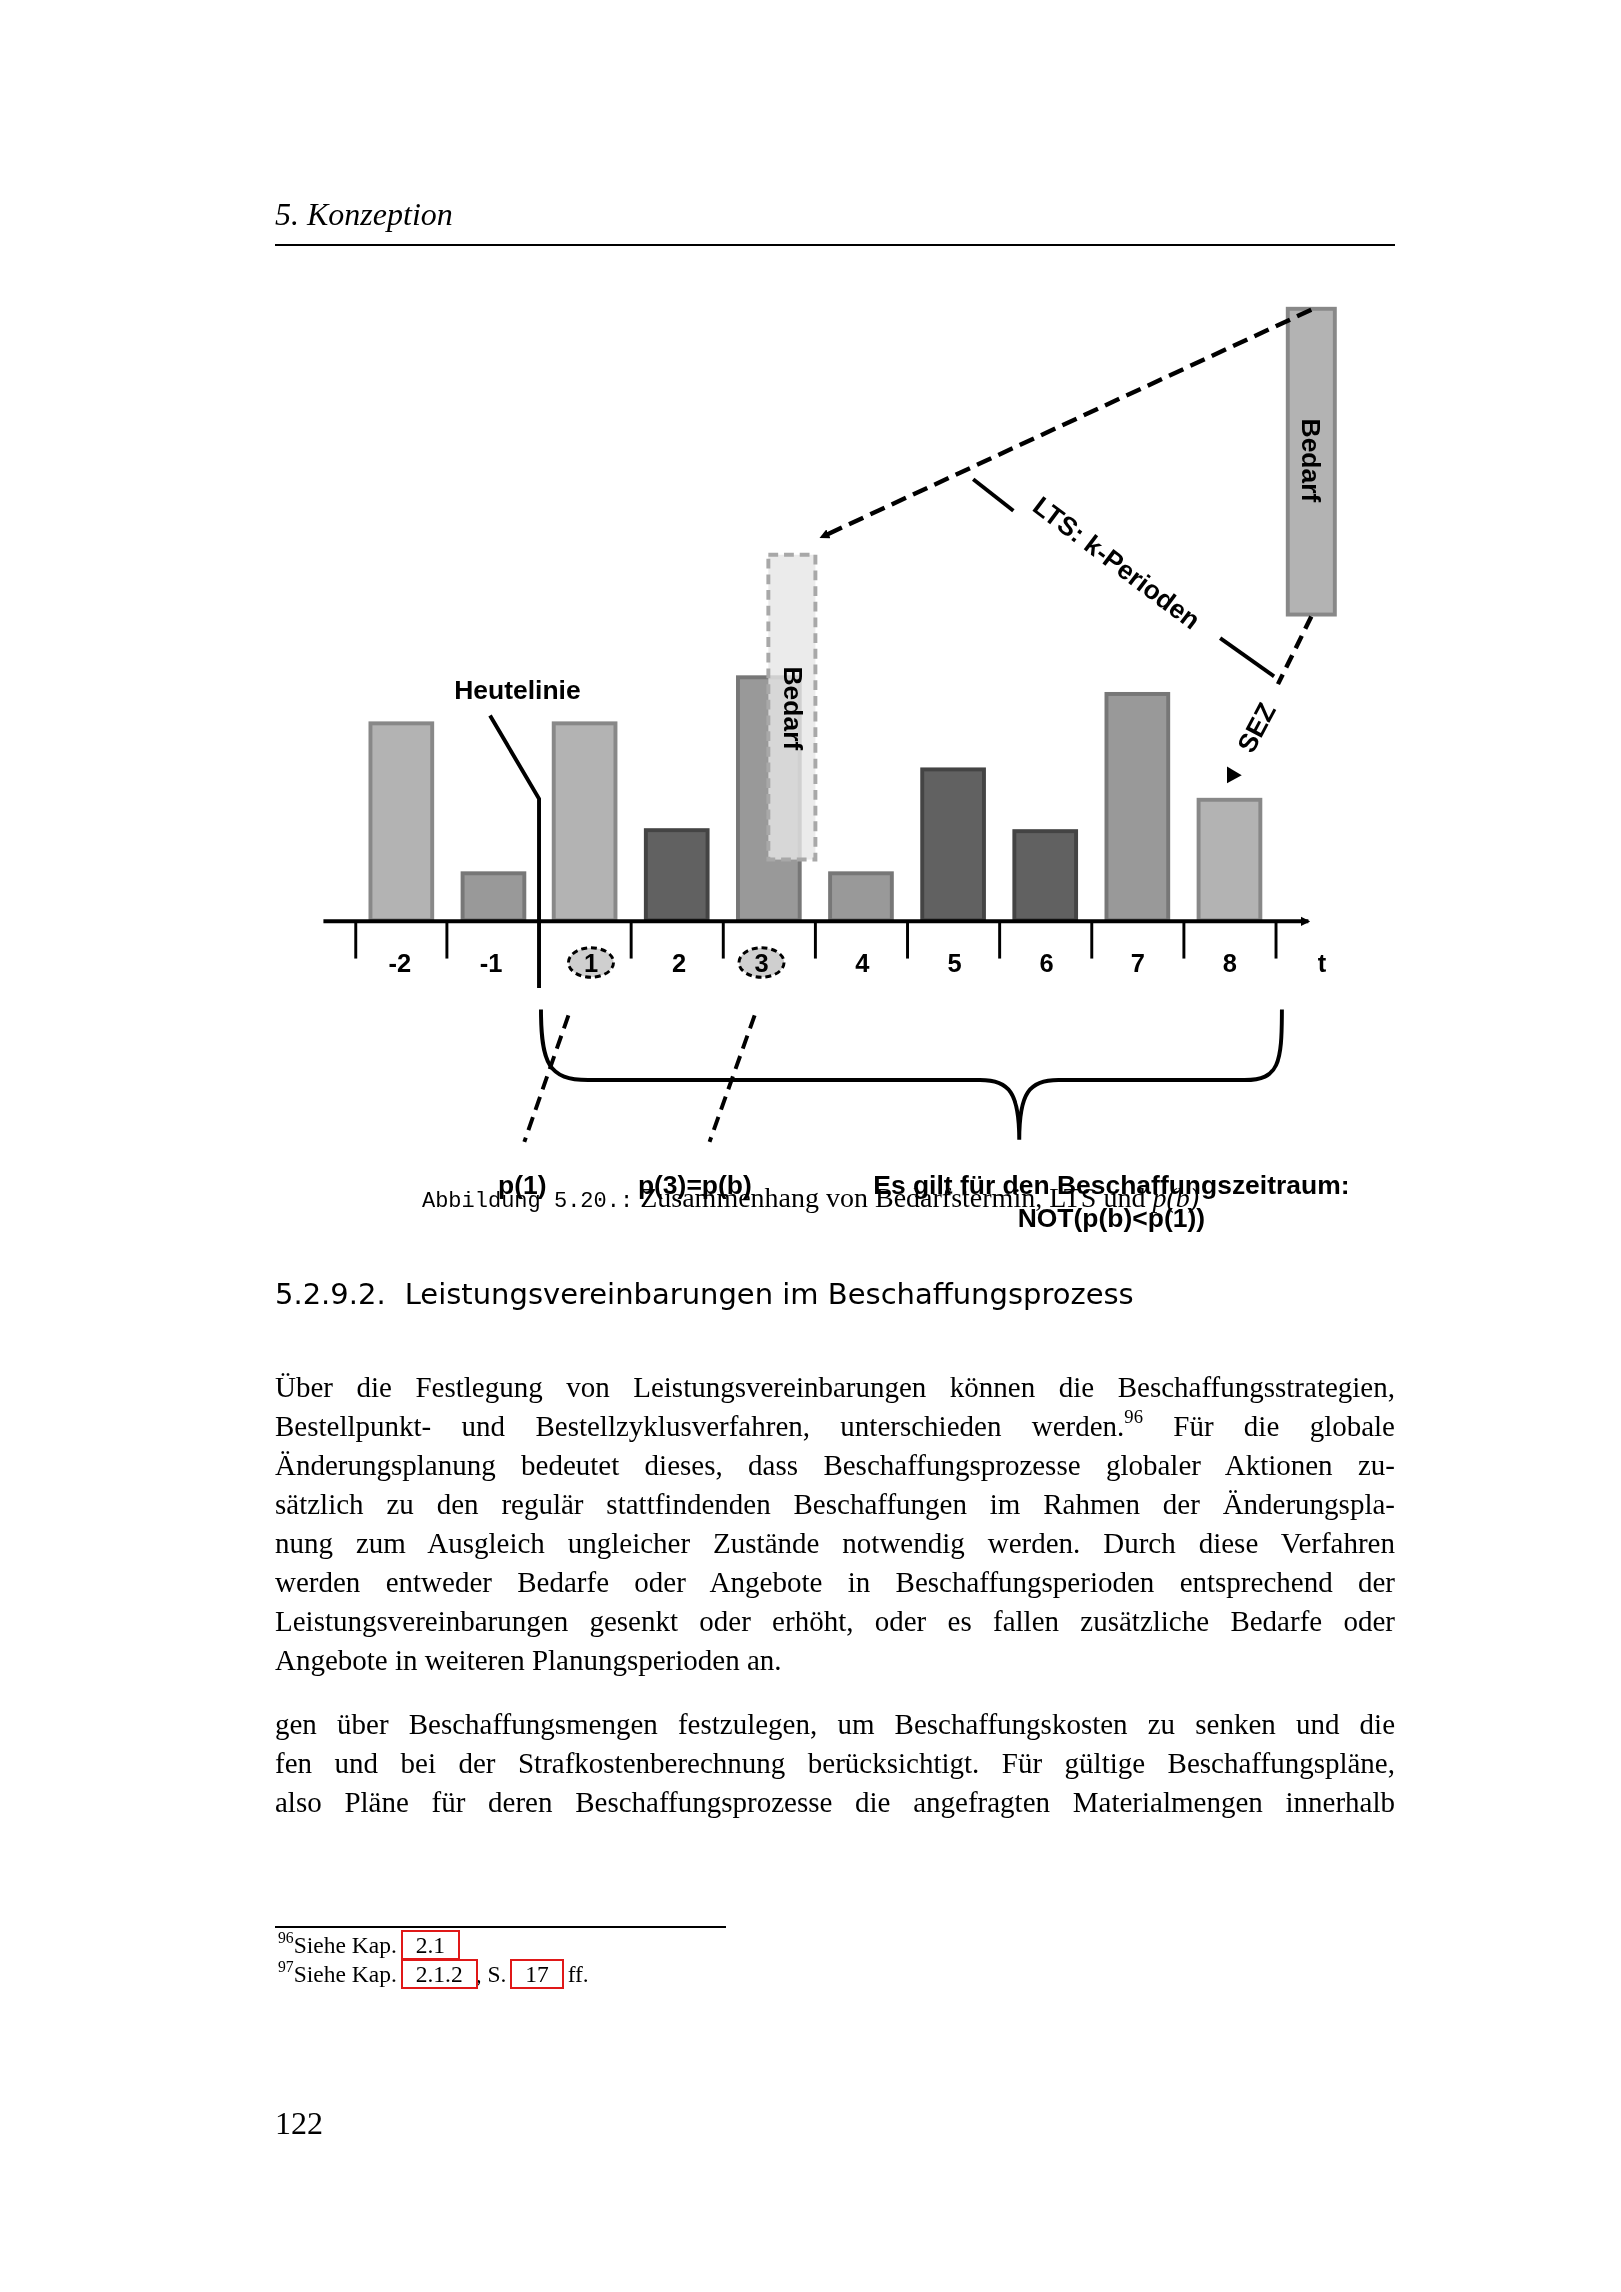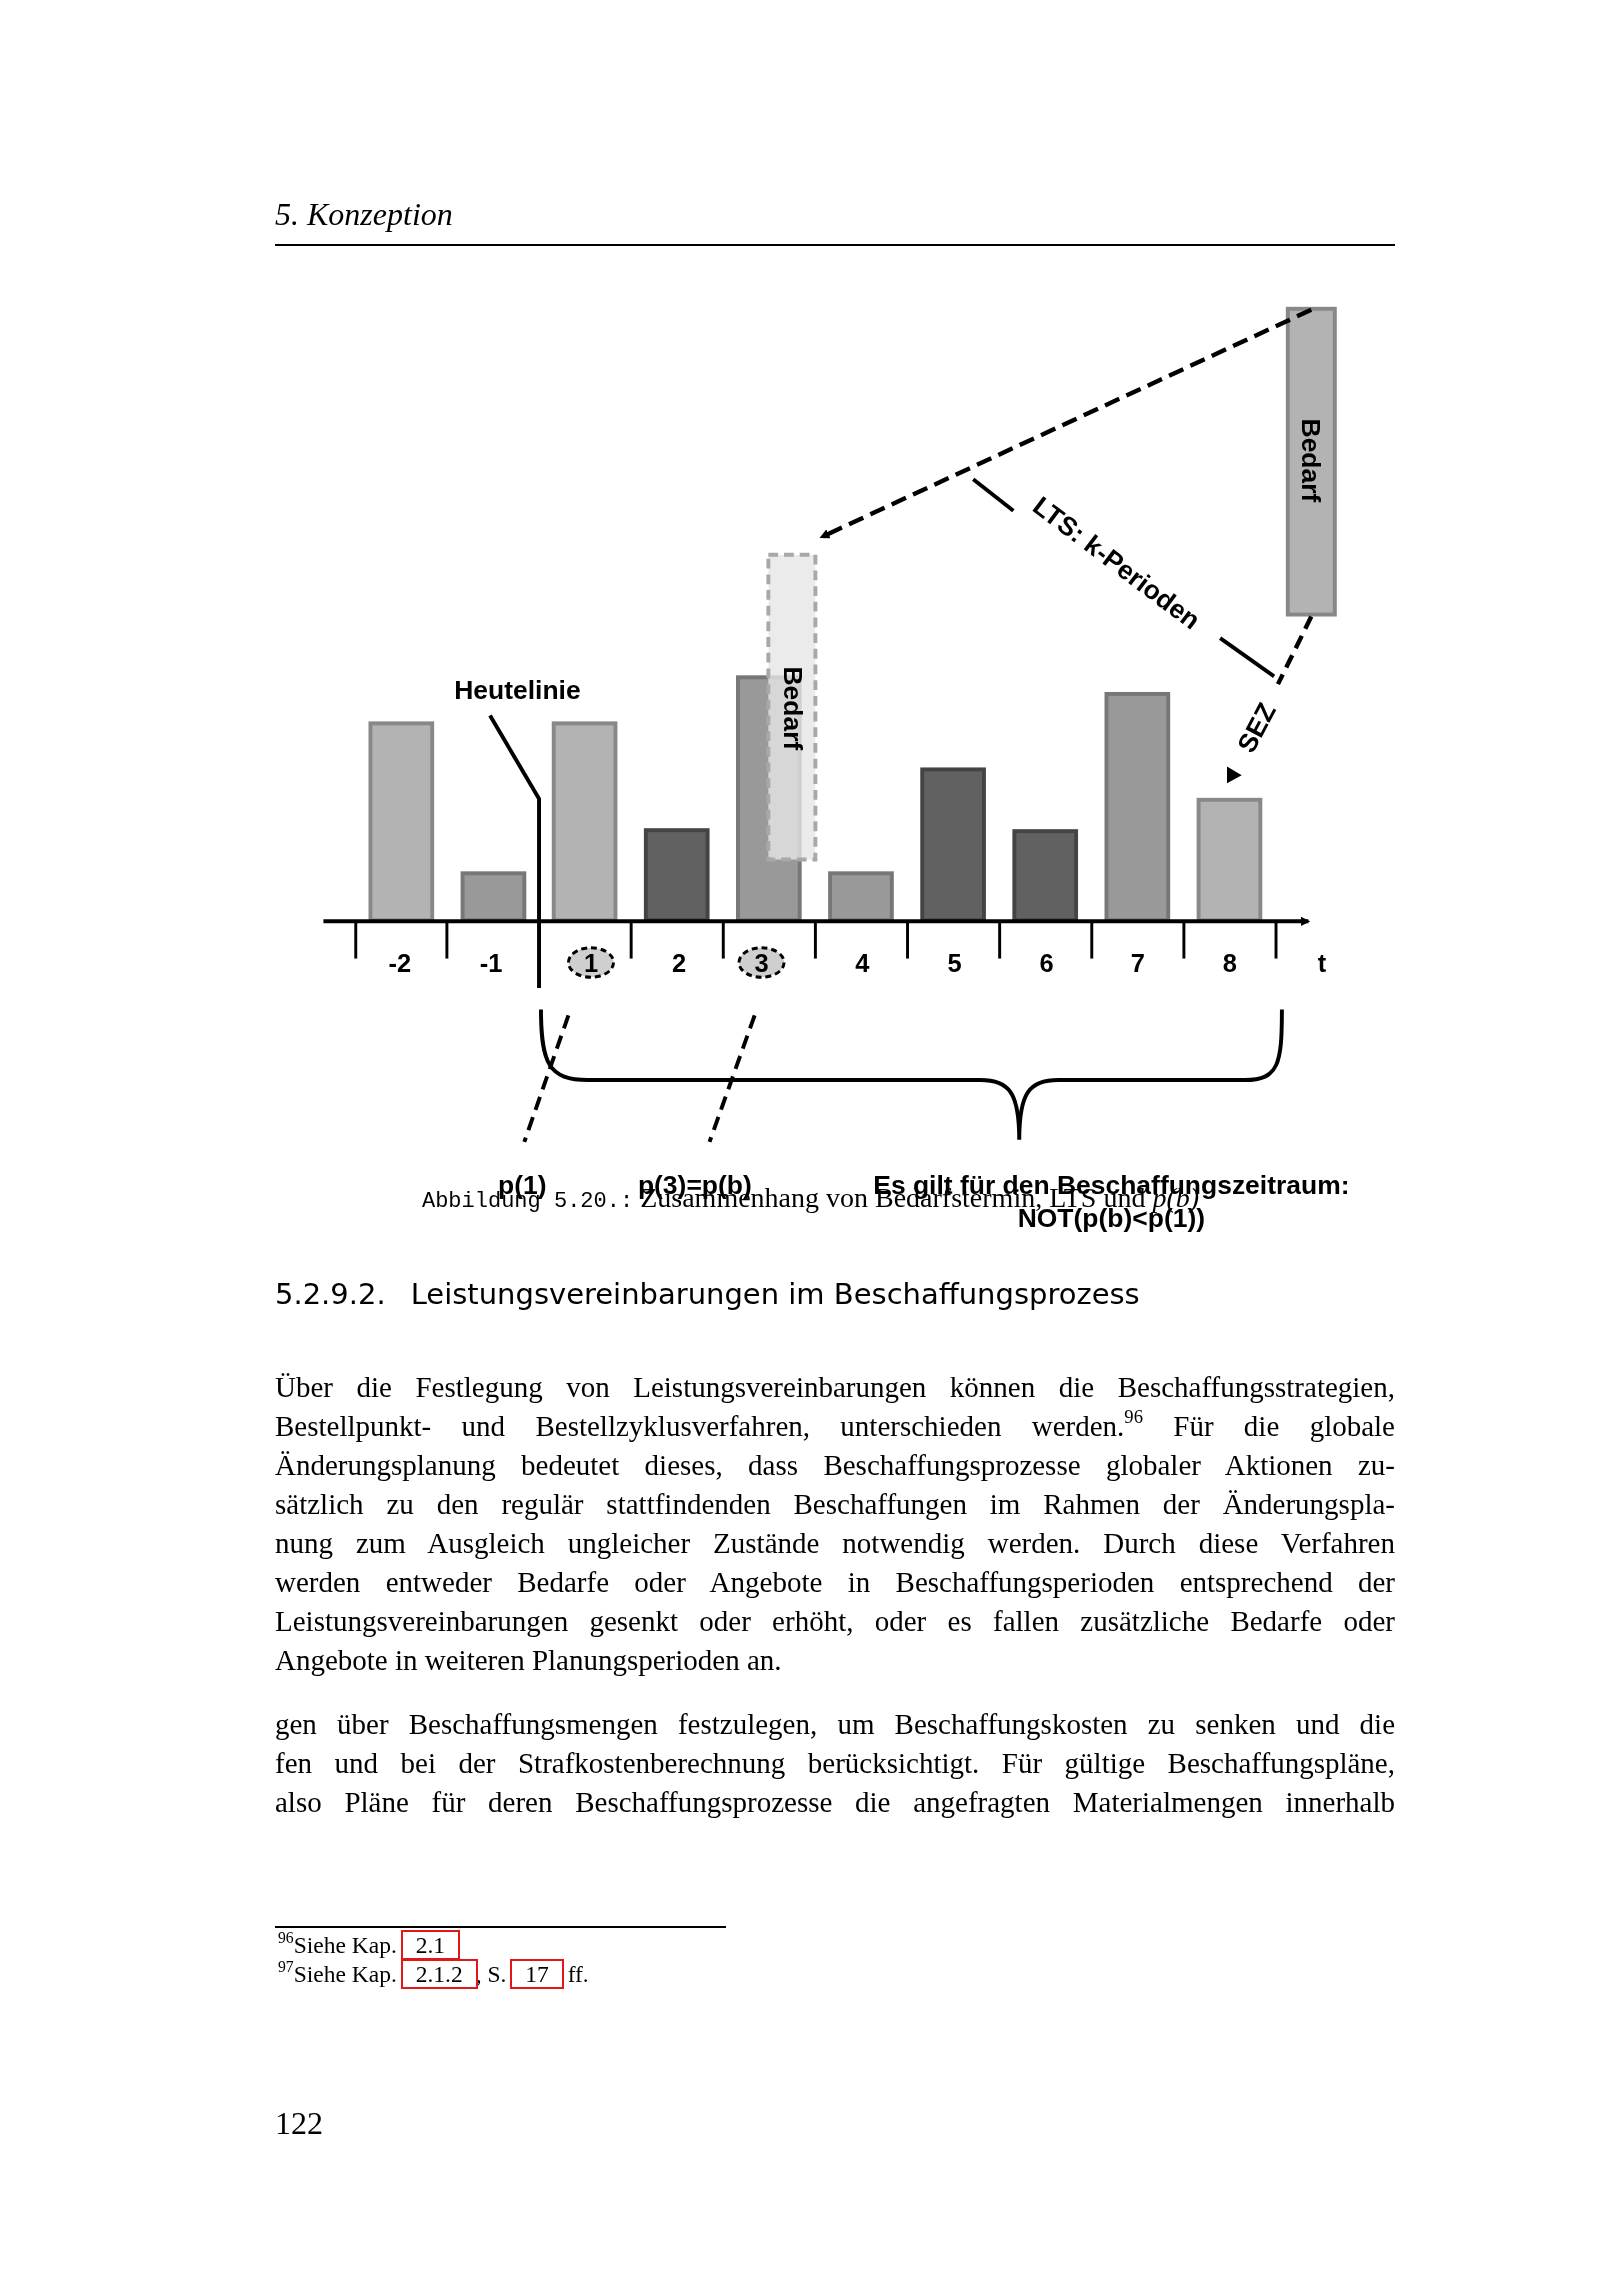--- a/index.html
+++ b/index.html
@@ -4,21 +4,21 @@
 <style>
   html, body { margin:0; padding:0; background:#ffffff; }
   body { width:1621px; height:2293px; position:relative; overflow:hidden; font-family:"Liberation Serif", serif; color:#000; }
   .running-head { position:absolute; left:275px; top:196px; font-size:32px; font-style:italic; font-family:"Liberation Serif", serif; }
   .head-rule { position:absolute; left:275px; top:244px; width:1120px; height:2px; background:#000; }
   svg.figure { position:absolute; left:0; top:0; }
   .caption { position:absolute; left:0; width:1621px; top:1182px; text-align:center; font-size:28px; font-family:"Liberation Serif", serif; }
   .caption .lbl { font-family:Liberation Mono, monospace; font-size:22px; }
   .caption .math { font-style:italic; }
   .section-title { position:absolute; left:275px; top:1277px; font-family:"DejaVu Sans", sans-serif; font-size:29px; }
-  .section-title .num { margin-right:25px; }
+  .section-title .num { margin-right:19px; }
   .para { position:absolute; left:275px; width:1120px; font-size:29px; line-height:39px; text-align:justify; font-family:"Liberation Serif", serif; }
   .para .line { display:block; text-align:justify; text-align-last:justify; white-space:nowrap; }
   .para .line.last { text-align-last:left; }
   sup { font-size:18.6px; line-height:0; vertical-align:12.7px; }
   .fn-rule { position:absolute; left:275px; top:1926px; width:451px; height:1.5px; background:#000; }
   .footnotes { position:absolute; left:278px; top:1931px; font-size:23.5px; line-height:29px; font-family:"Liberation Serif", serif; }
   .footnotes sup { font-size:15.7px; vertical-align:9.8px; }
   .ref { outline:2.5px solid #e01818; outline-offset:0px; padding:0 13px; }
   .page-number { position:absolute; left:275px; top:2105px; font-size:32px; font-family:"Liberation Serif", serif; }
 </style>

